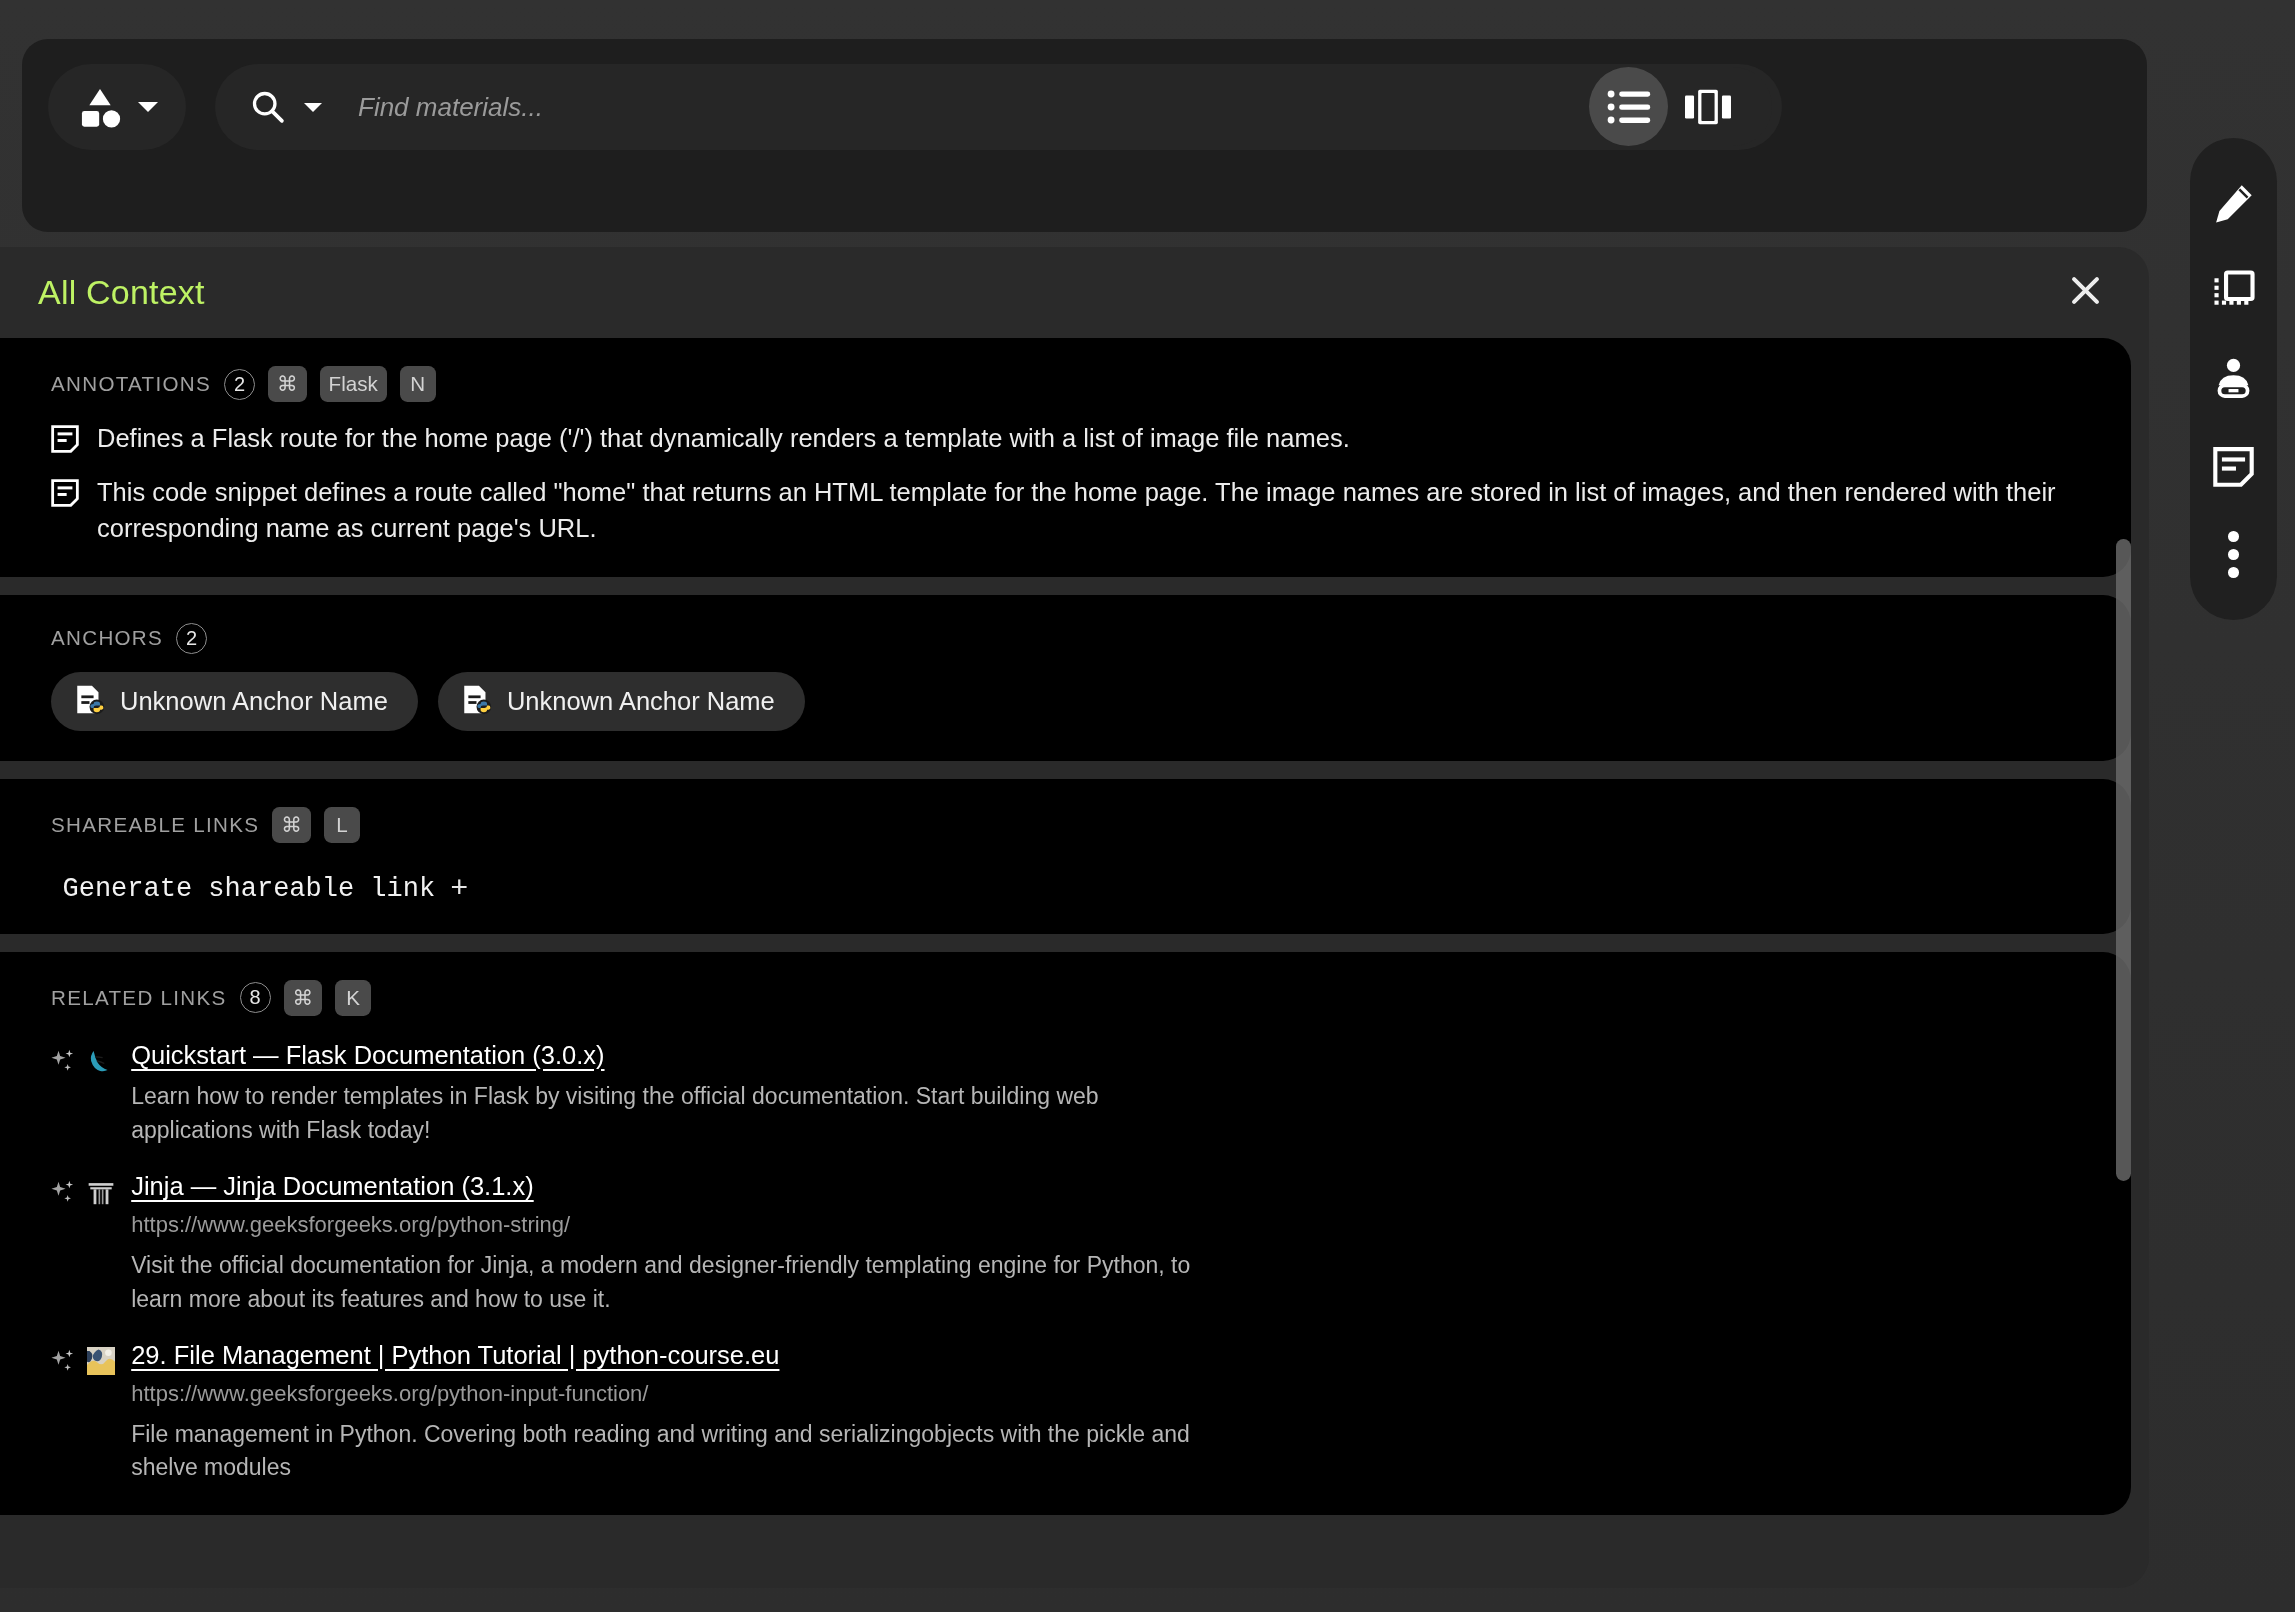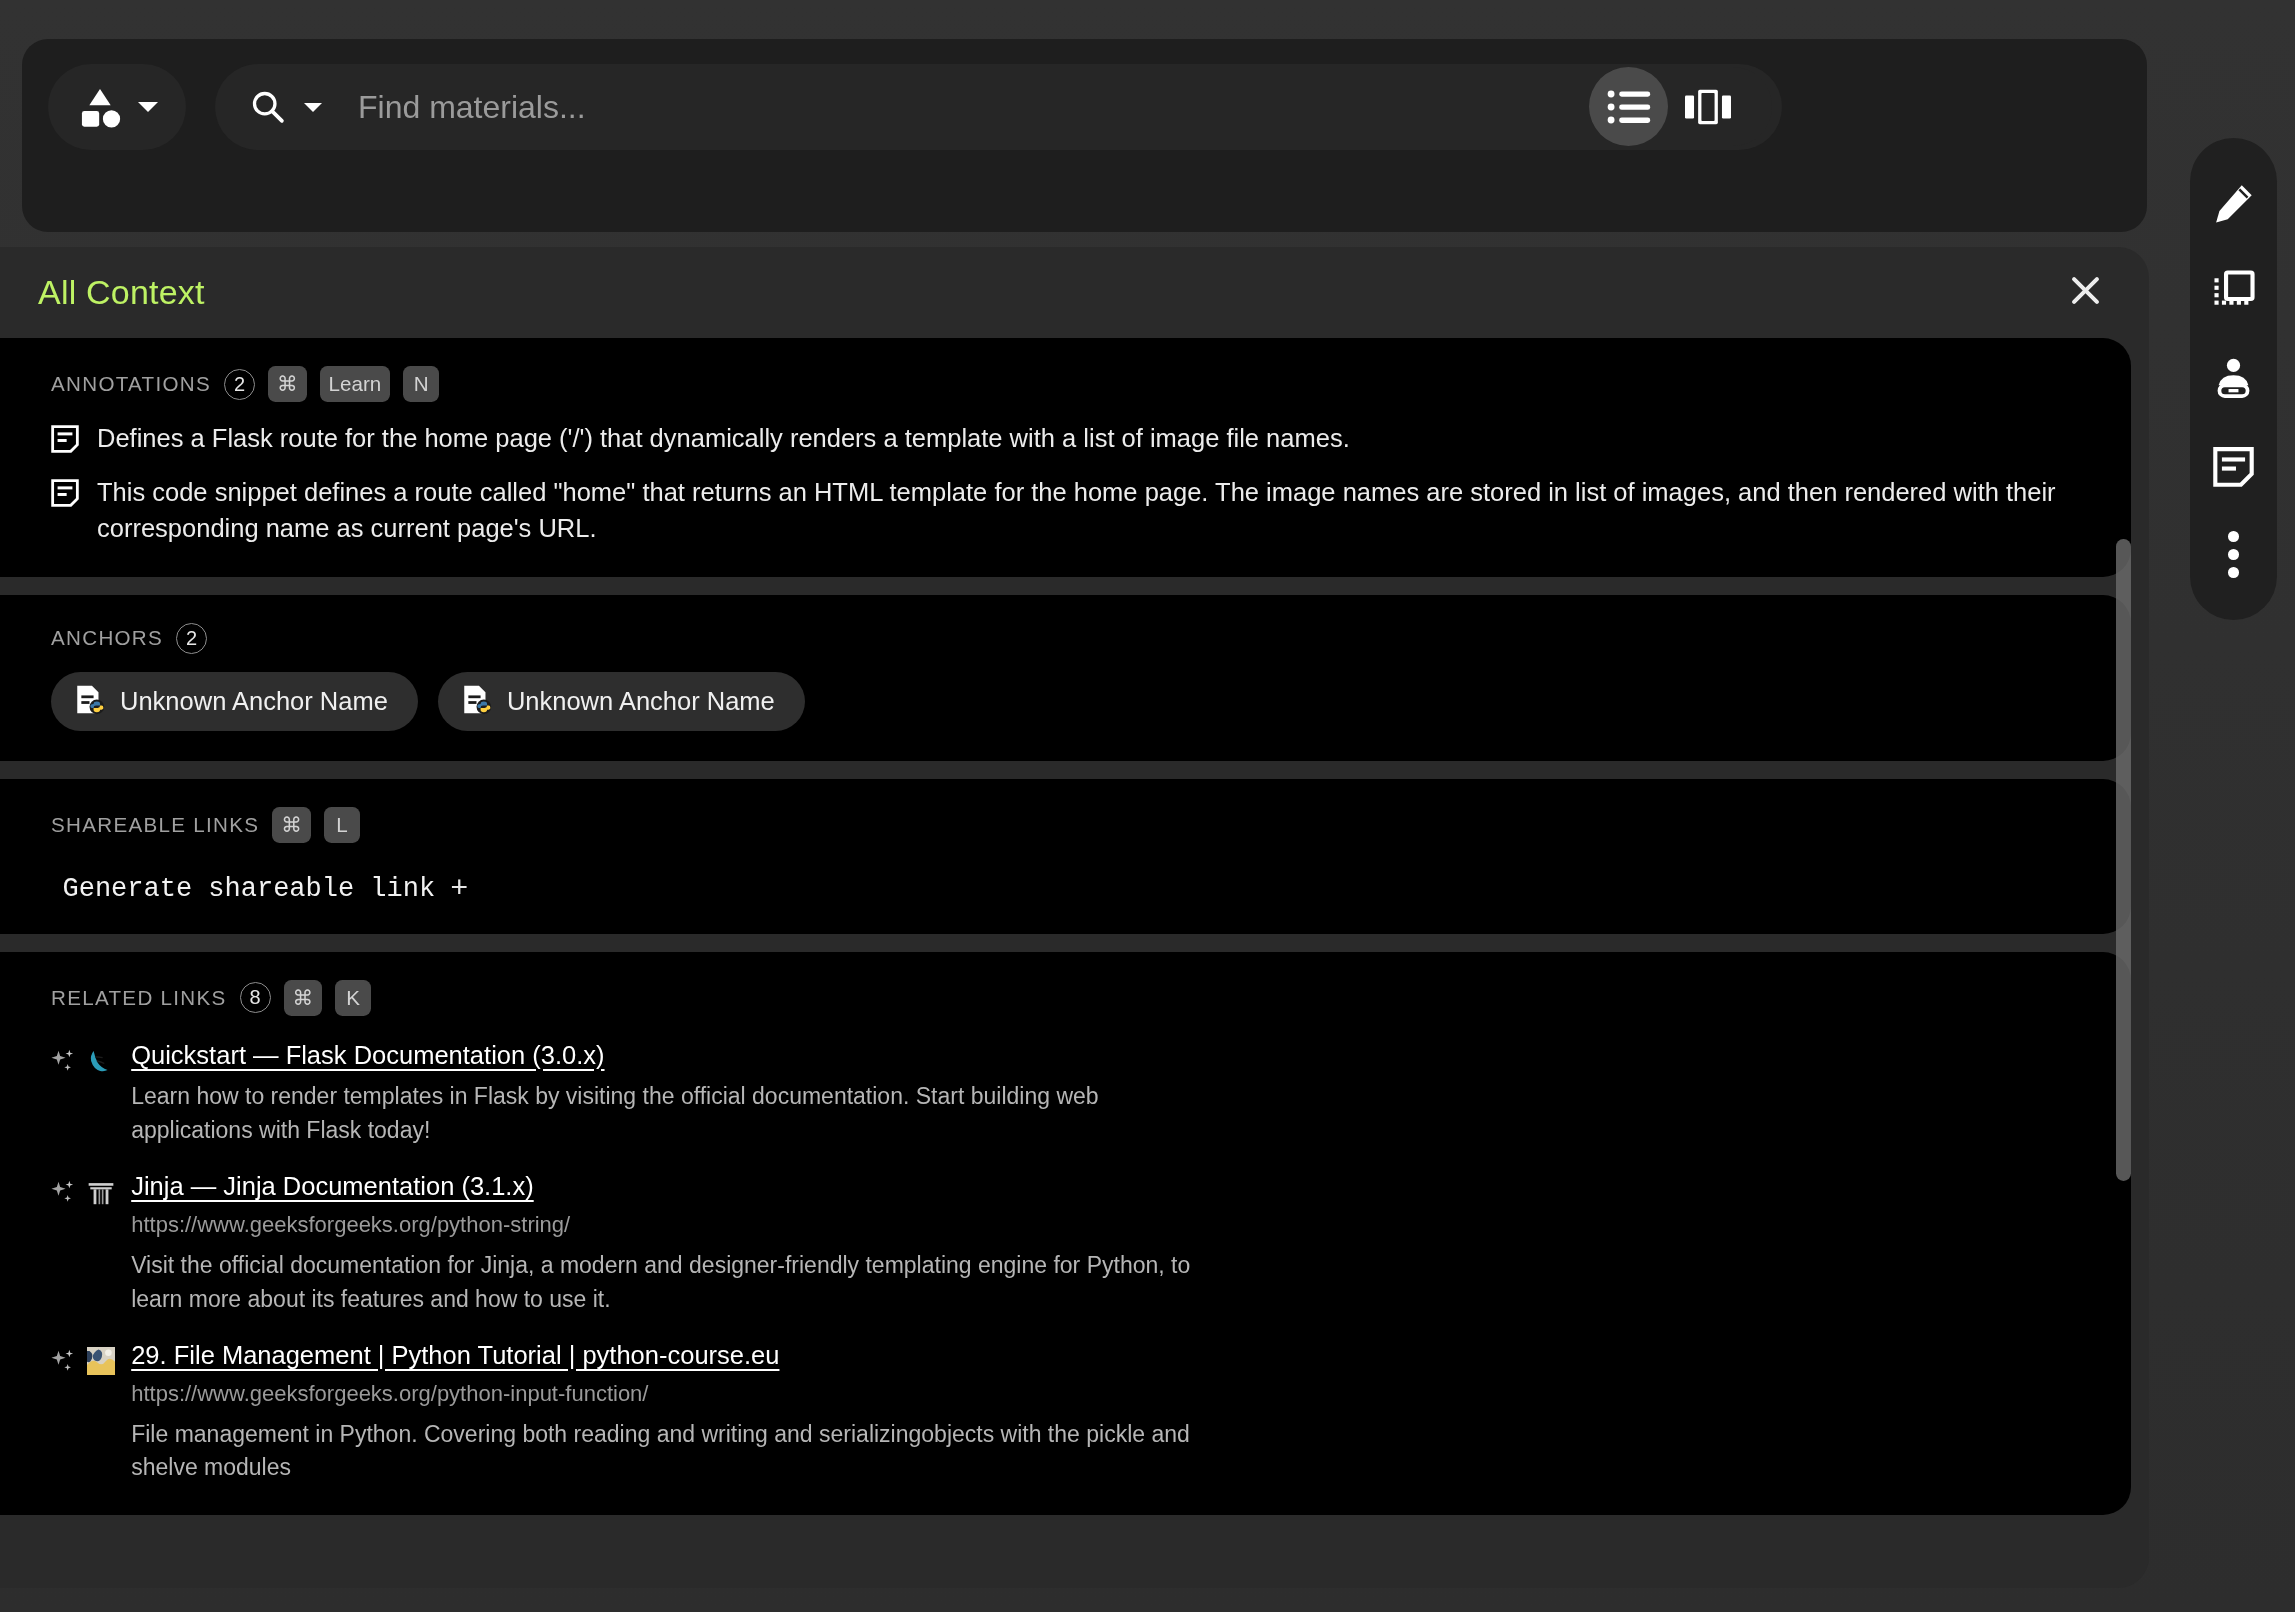--- a/index.html
+++ b/index.html
@@ -55,23 +55,24 @@
     padding-left: 35px;
     gap: 18px;
   }
   .search-icon { width: 36px; height: 36px; flex: 0 0 auto; }
   .search-input {
     flex: 1 1 auto;
     background: transparent;
     border: 0;
     outline: none;
     color: #3b82f6;
-    font-size: 32px;
+    font-size: 26px;
     font-family: "Liberation Sans", sans-serif;
     padding-left: 18px;
+    font-style: italic;
   }
   .search-input::placeholder { color: #9b9b9b; }
 
   .slash-badge {
     width: 33px; height: 51px;
     background: #3a3a3a;
     border-radius: 10px;
     color: #c9c9c9;
     font-size: 26px;
     display: flex; align-items: center; justify-content: center;
@@ -344,21 +345,21 @@
       </span>
     </div>
 
     <div class="panel-body">
 
       <div class="card flush-left">
         <div class="card-head">
           <span class="card-label">ANNOTATIONS</span>
           <span class="count-badge">2</span>
           <span class="kbd">⌘</span>
-          <span class="kbd">Learn</span>
+          <span class="kbd">Flask</span>
           <span class="kbd">N</span>
         </div>
 
         <div class="anno-row">
           <span class="anno-icon">
             <svg width="28" height="28" viewBox="0 0 34 34">
               <path d="M2 2 h30 v22 l-8 8 H2 Z" fill="none" stroke="#ffffff" stroke-width="3.4"></path>
               <rect x="8" y="9" width="18" height="3.6" fill="#ffffff"></rect>
               <rect x="8" y="17" width="11" height="3.6" fill="#ffffff"></rect>
             </svg>

